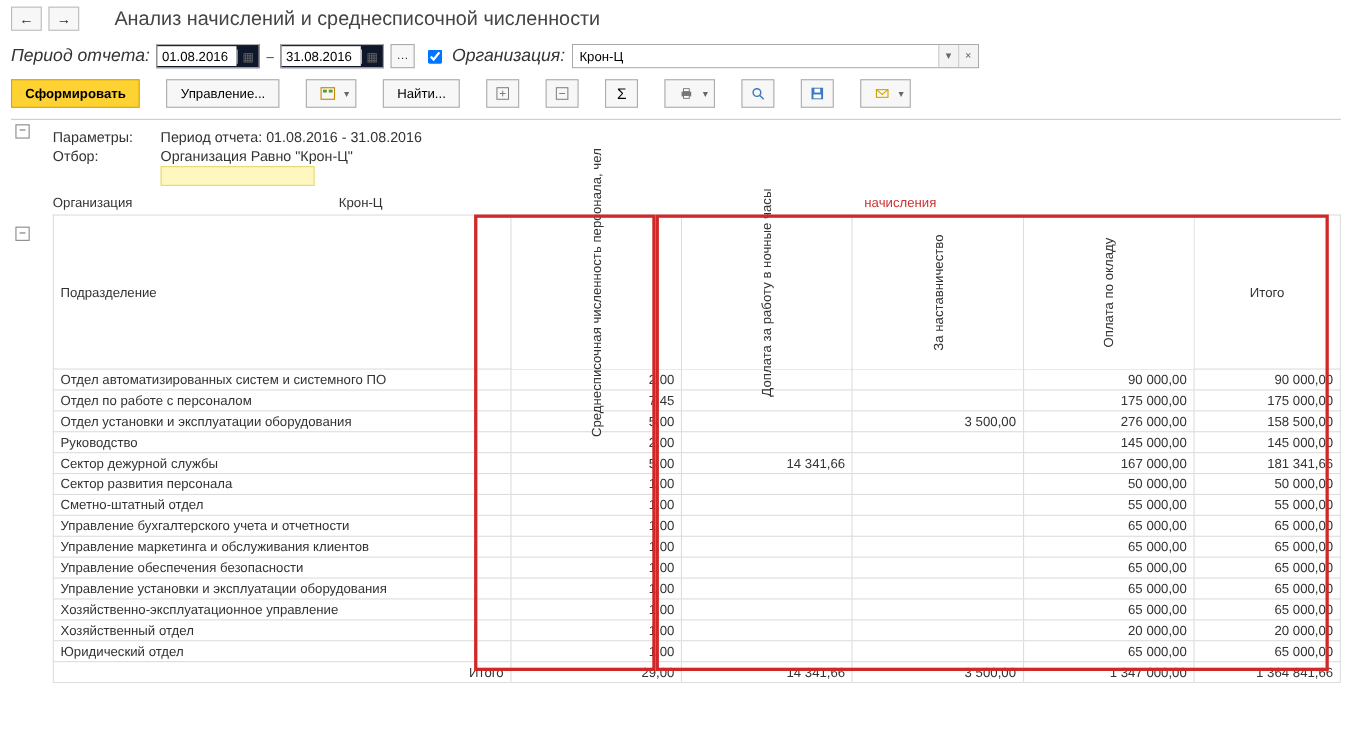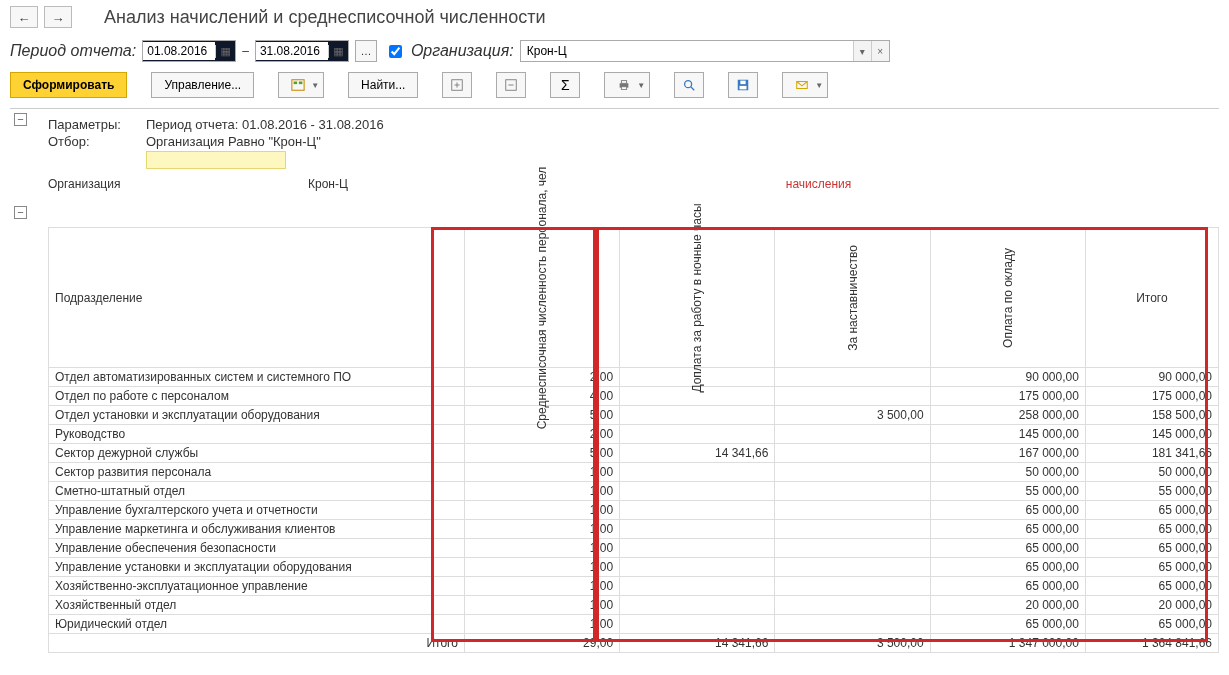--- a/index.html
+++ b/index.html
@@ -339,21 +339,21 @@
         <span class="yellow-box"></span>
       </div>
     </div>
 
     <div class="org-row">
       <span class="olabel">Организация</span>
       <span style="width:120px;">Крон-Ц</span>
       <span class="red-head">начисления</span>
     </div>
 
-    <div style="position:relative;margin-top:32px;">
+    <div style="position:relative;">
       <table class="report">
         <thead>
           <tr>
             <th class="dept-col">Подразделение</th>
             <th class="vert-th">
                 <span>Среднесписочная численность персонала, чел</span>
               </th>
             <th class="vert-th">
                 <span>Доплата за работу в ночные часы</span>
               </th>
@@ -370,32 +370,32 @@
             <tr>
               <td class="dept-col">Отдел автоматизированных систем и системного ПО</td>
               <td class="num">2,00</td>
               <td class="num"></td>
               <td class="num"></td>
               <td class="num">90 000,00</td>
               <td class="num">90 000,00</td>
             </tr>
             <tr>
               <td class="dept-col">Отдел по работе с персоналом</td>
-              <td class="num">4,00</td>
+              <td class="num">7,45</td>
               <td class="num"></td>
               <td class="num"></td>
               <td class="num">175 000,00</td>
               <td class="num">175 000,00</td>
             </tr>
             <tr>
               <td class="dept-col">Отдел установки и эксплуатации оборудования</td>
               <td class="num">5,00</td>
               <td class="num"></td>
               <td class="num">3 500,00</td>
-              <td class="num">258 000,00</td>
+              <td class="num">276 000,00</td>
               <td class="num">158 500,00</td>
             </tr>
             <tr>
               <td class="dept-col">Руководство</td>
               <td class="num">2,00</td>
               <td class="num"></td>
               <td class="num"></td>
               <td class="num">145 000,00</td>
               <td class="num">145 000,00</td>
             </tr>

